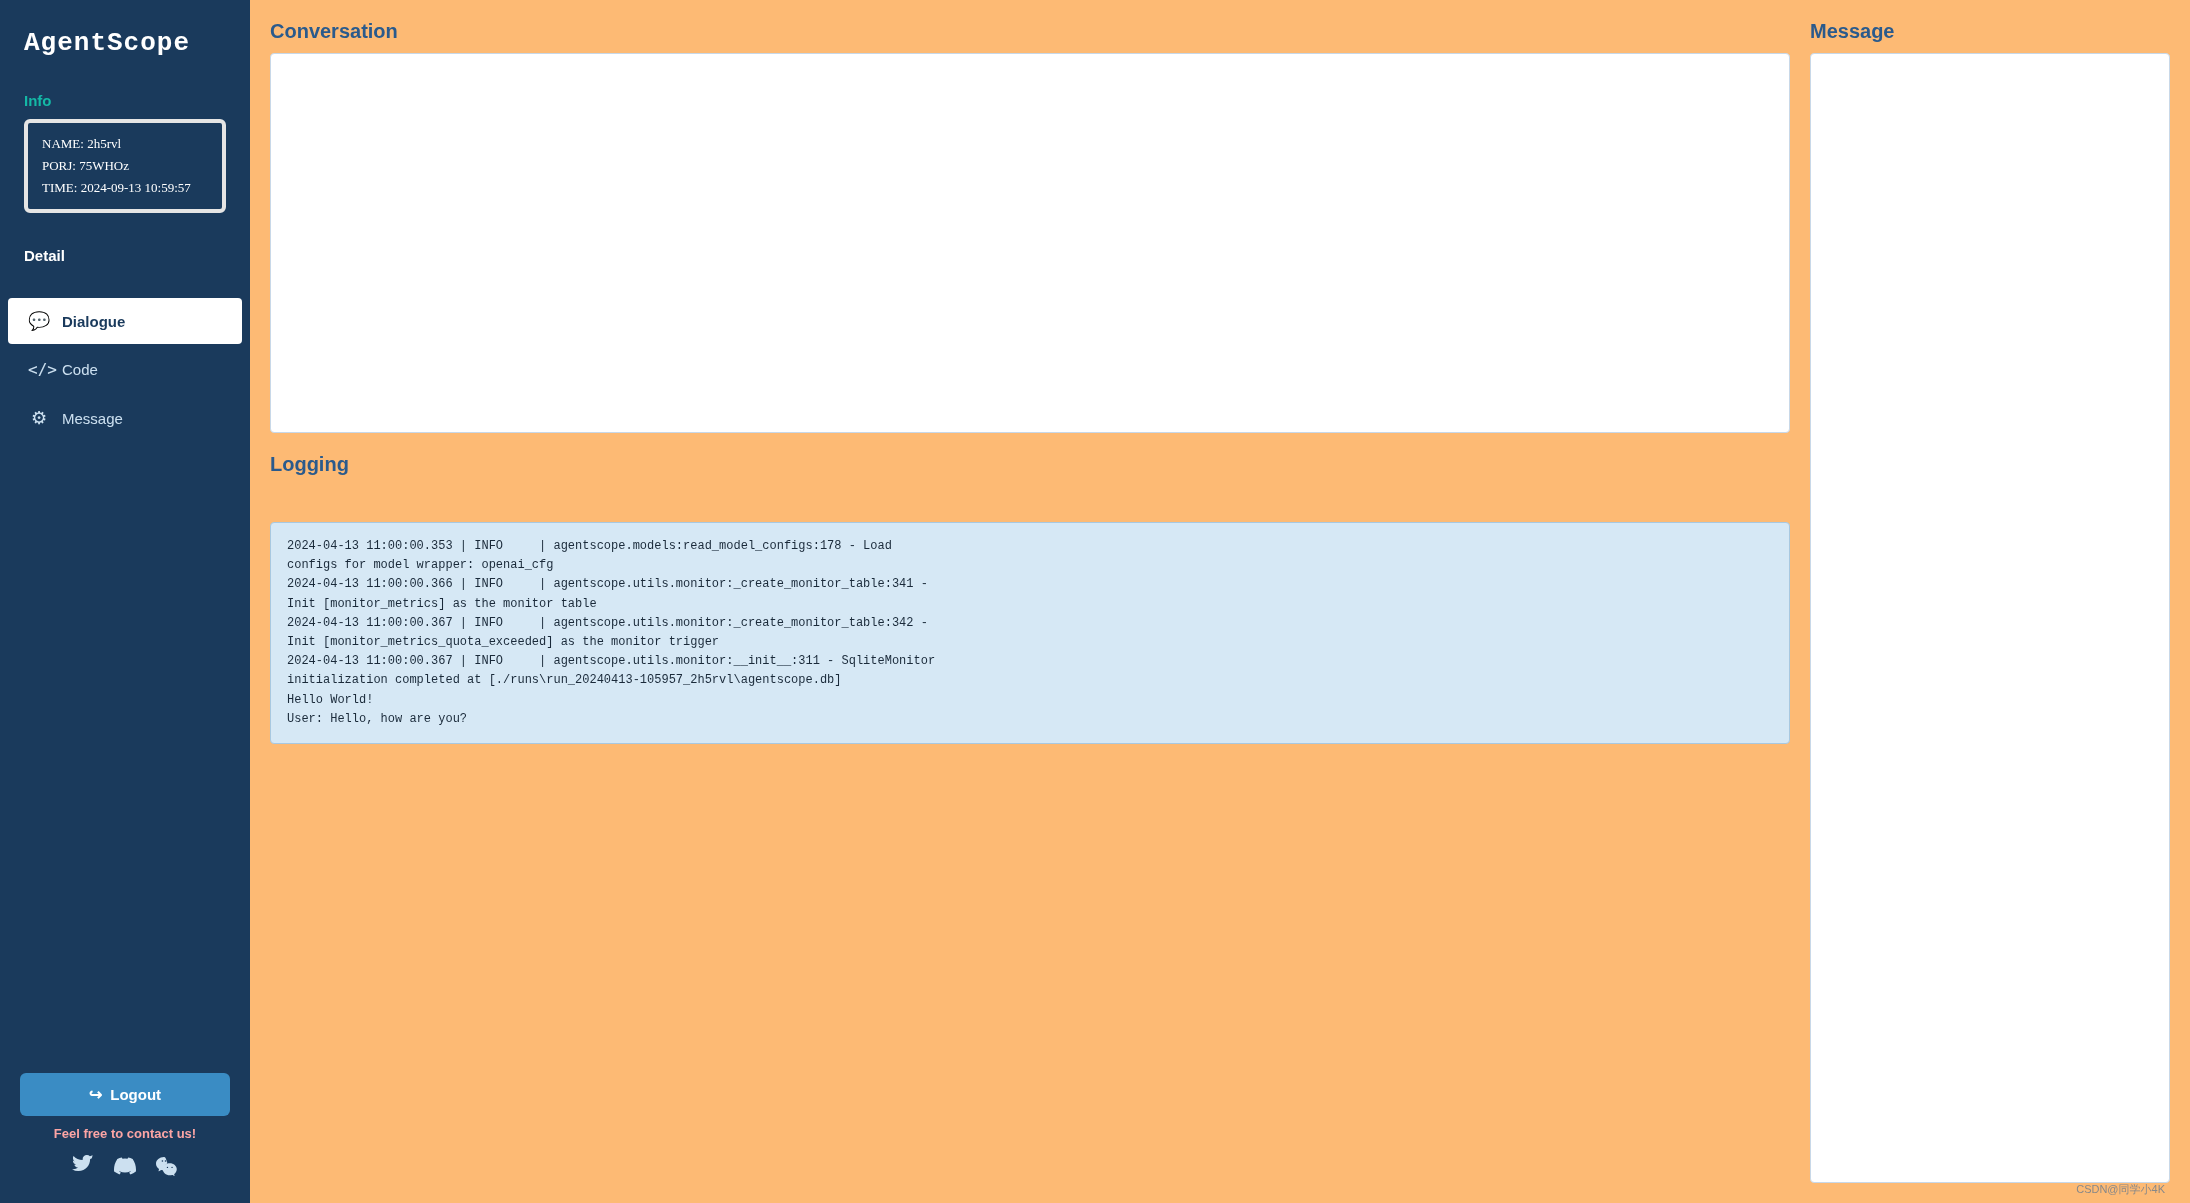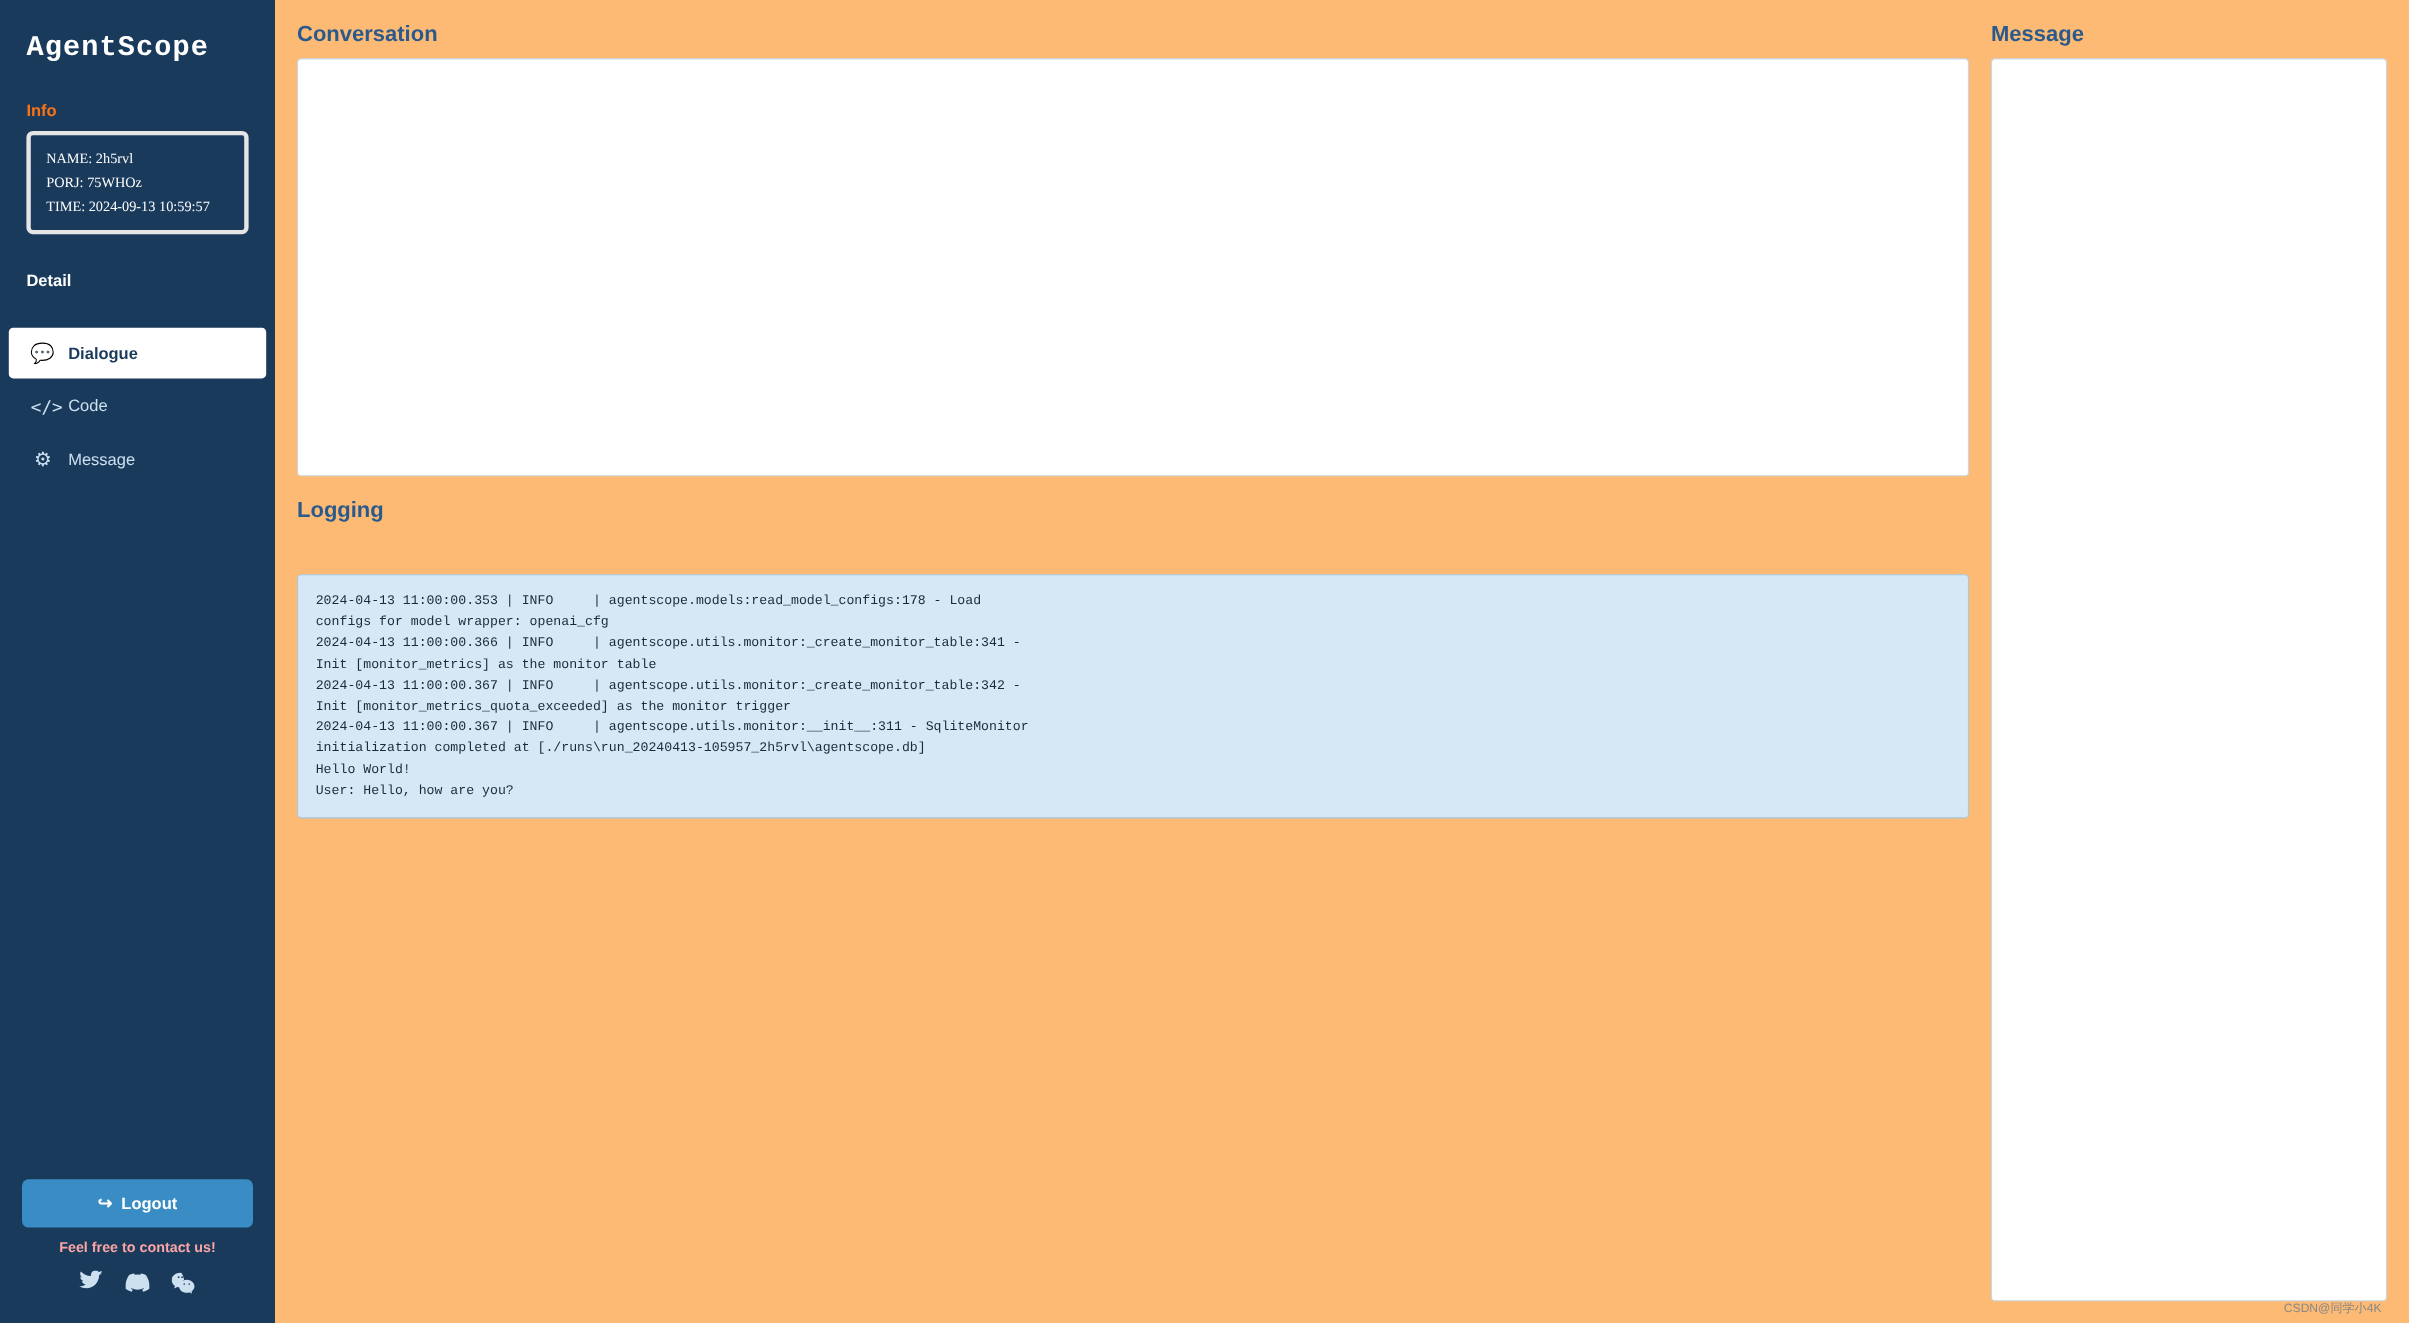--- a/index.html
+++ b/index.html
@@ -36,21 +36,21 @@
       font-weight: 700;
       letter-spacing: 1px;
       font-family: 'Courier New', monospace;
     }
 
     #info-section {
       padding: 10px 24px 16px 24px;
     }
 
     #info-label {
-      color: #f97316;
+      color: #14b8a6;
       font-size: 15px;
       font-weight: 700;
       margin-bottom: 10px;
     }
 
     #info-box {
       background: #1a3a5c;
       border: 4px solid #e5e5e5;
       border-radius: 6px;
       padding: 10px 14px;

